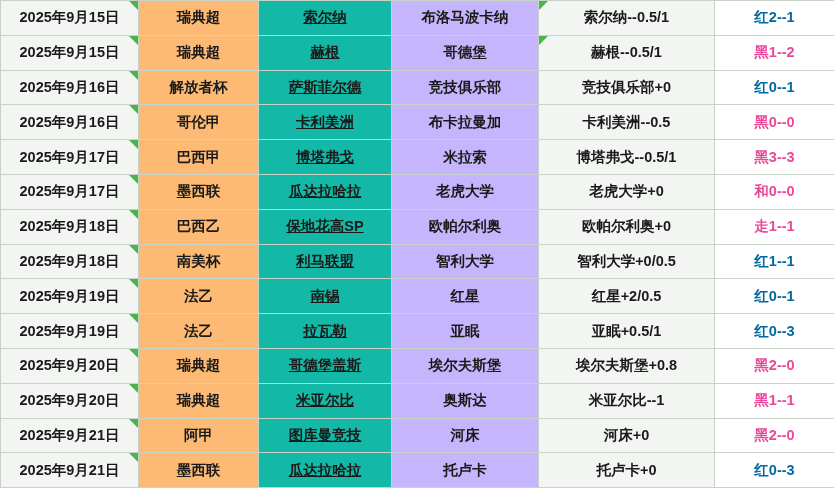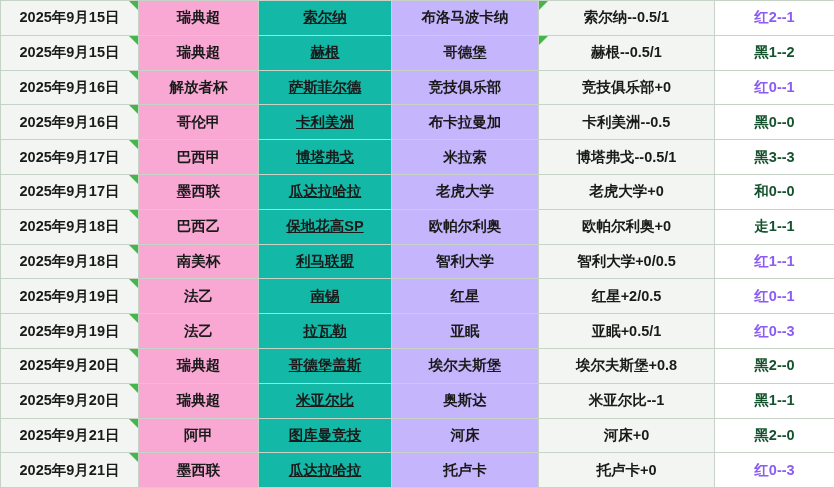--- a/index.html
+++ b/index.html
@@ -28,21 +28,21 @@
     font-size: 14.5px;
     font-weight: bold;
     color: #1a1a1a;
     padding: 0;
     position: relative;
     overflow: hidden;
     white-space: nowrap;
   }
   
   td.c-date  { width: 137px; background: #f2f5f2; }
-  td.c-league{ width: 119px; background: #f9a8d4; font-family: Liberation Serif, serif; }
+  td.c-league{ width: 119px; background: #fdba74; font-family: Liberation Serif, serif; }
   td.c-home  { width: 132px; background: #14b8a6; text-decoration: underline; }
   td.c-away  { width: 146px; background: #c4b5fd; }
   td.c-pick  { width: 175px; background: #f2f5f2; }
   td.c-result{ width: 119px; background: #ffffff; }
 
   td.c-date { font-size: 14px; margin-top: 13px; }
   td.c-pick { font-size: 14px; }
 
   
   td.c-date .flag {
@@ -56,22 +56,22 @@
   }
   td.c-pick .flag-left {
     position: absolute;
     top: 0;
     left: 0;
     width: 0;
     height: 0;
     border-top: 9px solid #46b54a;
     border-right: 9px solid transparent;
   }
-  .res-red   { color: #8b5cf6; }
-  .res-black { color: #14532d; }
+  .res-red   { color: #0369a1; }
+  .res-black { color: #ec4899; }
   .cell-text { display: block; }
 </style>
 </head>
 <body>
 
 <table class="match-table">
   <tbody>
       <tr>
         <td class="c-date">
           <span class="cell-text">2025年9月15日</span>

